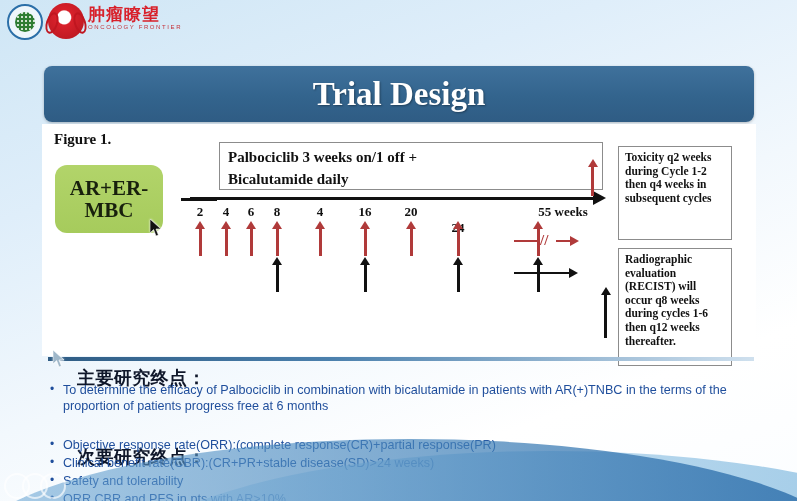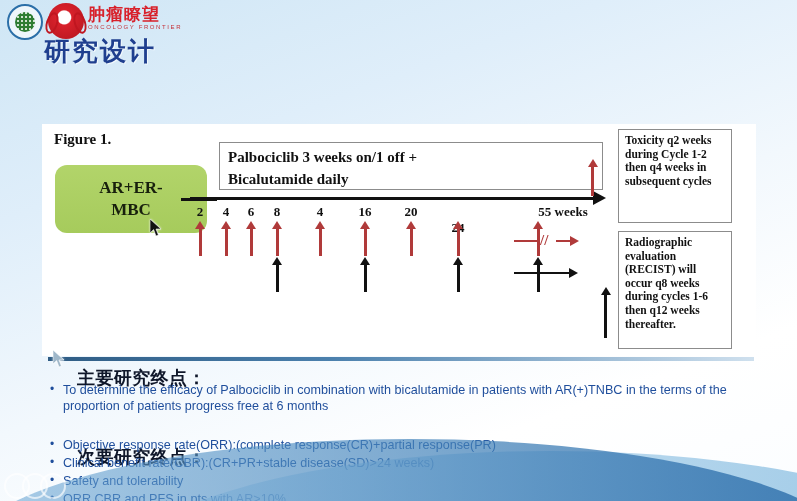--- a/index.html
+++ b/index.html
@@ -59,25 +59,25 @@
 
   
   .figure-panel{
     position:absolute;left:42px;top:124px;width:714px;height:232px;background:#ffffff;
   }
   .fig-label{
     position:absolute;left:12px;top:7px;font-family:"Liberation Serif", serif;
     font-size:15px;font-weight:bold;color:#111;
   }
   .green-box{
-    position:absolute;left:13px;top:41px;width:152px;height:68px;
+    position:absolute;left:13px;top:41px;width:108px;height:68px;
     background:linear-gradient(180deg,#b2d46a 0%,#a6cb5c 100%);
     border-radius:12px;
     display:flex;flex-direction:column;align-items:center;justify-content:center;
-    font-family:"Liberation Serif", serif;font-weight:bold;font-size:17px;color:#18200d;line-height:22px;
+    font-family:"Liberation Serif", serif;font-weight:bold;font-size:21px;color:#18200d;line-height:22px;
   }
   .cycle-box{
     position:absolute;left:17px;top:126px;width:122px;height:24px;
     border:1px solid #8c8c8c;background:#fff;
     display:flex;align-items:center;justify-content:center;
     font-family:"Liberation Serif", serif;font-weight:bold;font-size:12px;color:#111;
   }
   .regimen-box{
     position:absolute;left:177px;top:18px;width:384px;height:48px;
     border:1px solid #8c8c8c;background:#fff;
@@ -110,21 +110,21 @@
   .hhead{position:absolute;width:0;height:0;border-top:5px solid transparent;border-bottom:5px solid transparent;}
   .hhead.red{border-left:9px solid #b03a3a;}
   .hhead.black{border-left:9px solid #111;}
   .slash{
     position:absolute;font-family:"Liberation Serif", serif;font-size:15px;color:#b03a3a;font-weight:bold;
   }
 
   .side-box{
     position:absolute;border:1px solid #8c8c8c;background:#fff;box-sizing:border-box;
     padding:4px 6px;font-family:"Liberation Serif", serif;font-weight:bold;font-size:11.5px;
-    color:#111;line-height:13.6px;
+    color:#111;line-height:13.6px;margin-top:17px;
   }
   .side-box.toxicity{left:576px;top:5px;width:114px;height:94px;}
   .side-box.radio{left:576px;top:107px;width:114px;height:118px;}
 
   
   .divider{
     position:absolute;left:48px;top:357px;width:706px;height:4px;
     background:linear-gradient(90deg,#2f5c84 0%,#4b80ad 40%,#cfe0ee 100%);
   }
   .cn-heading{
@@ -165,22 +165,24 @@
 <body>
 
 <div class="slide">
 
   <div class="logo-seal">
     <div class="inner"></div>
   </div>
   <div class="logo-crab"></div>
   <div class="logo-wordmark">肿瘤瞭望</div>
   <div class="logo-sub">ONCOLOGY FRONTIER</div>
-  <div class="page-heading">研究设计</div>
-
+
+  <div class="banner">
+    <div class="banner-title">Trial Design</div>
+  </div>
 
   <div class="figure-panel">
 
     <div class="fig-label">Figure 1.</div>
 
     <div class="green-box">
       <span>AR+ER-</span>
       <span>MBC</span>
     </div>
 

